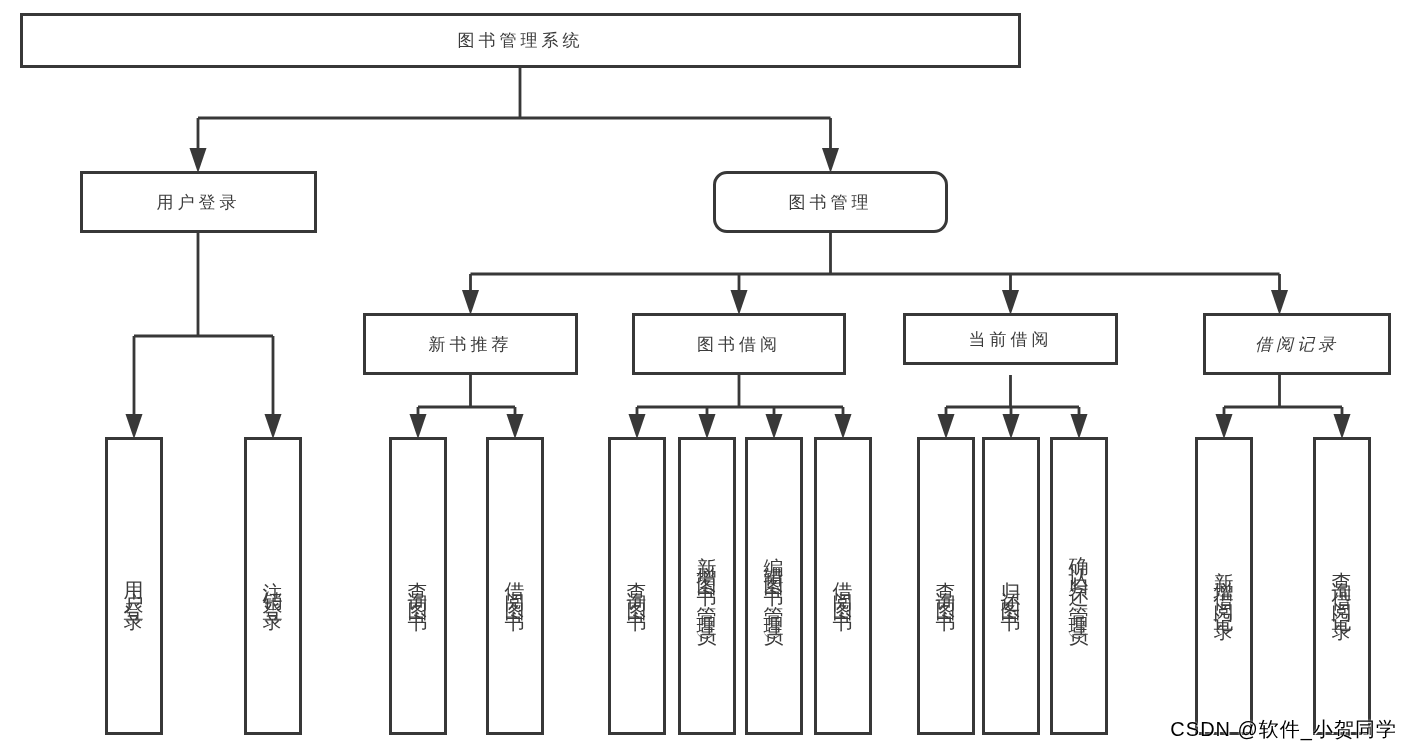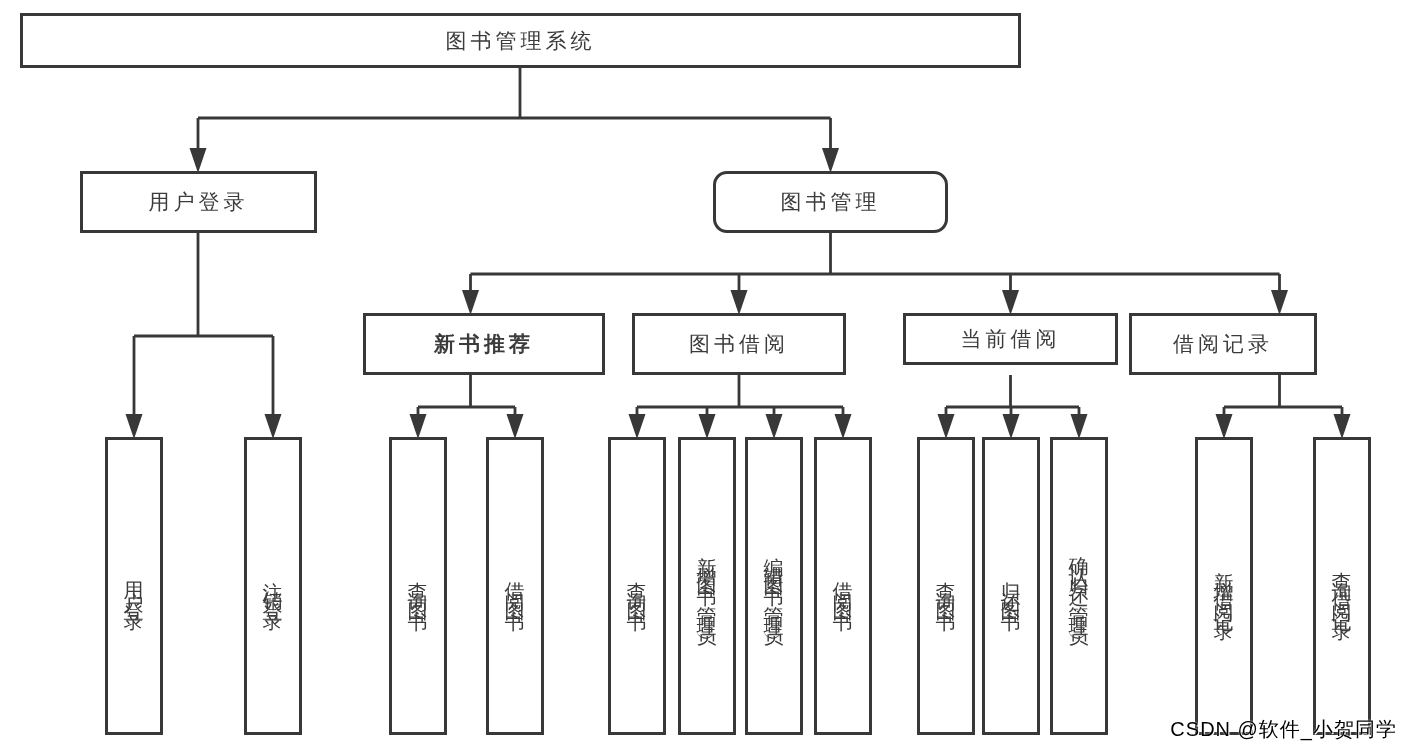--- a/index.html
+++ b/index.html
@@ -27,21 +27,21 @@
     position: absolute;
     box-sizing: border-box;
     border: 3px solid #383838;
     background: #ffffff;
     display: flex;
     align-items: center;
     justify-content: center;
     color: #3b3b3b;
   }
   .node.header span {
-    font-size: 21px;
+    font-size: 17px;
     letter-spacing: 4px;
     white-space: nowrap;
   }
   .node.leaf span {
     writing-mode: vertical-rl;
     text-orientation: mixed;
     font-size: 20px;
     letter-spacing: 10px;
     line-height: 1;
     white-space: nowrap;
@@ -108,30 +108,30 @@
     <span>图书管理系统</span>
   </div>
 
   <div class="node header" style="left:80px; top:171px; width:237px; height:62px;">
     <span>用户登录</span>
   </div>
   <div class="node header" style="left:713px; top:171px; width:235px; height:62px;border-radius:14px;">
     <span>图书管理</span>
   </div>
 
-  <div class="node header" style="left:363px; top:313px; width:242px; height:62px;font-weight:bold;">
+  <div class="node header" style="left:363px; top:313px; width:215px; height:62px;">
     <span>新书推荐</span>
   </div>
   <div class="node header" style="left:632px; top:313px; width:214px; height:62px;">
     <span>图书借阅</span>
   </div>
   <div class="node header" style="left:903px; top:313px; width:215px; height:52px;">
     <span>当前借阅</span>
   </div>
-  <div class="node header" style="left:1129px; top:313px; width:188px; height:62px;">
+  <div class="node header" style="left:1203px; top:313px; width:188px; height:62px;font-style:italic;">
     <span>借阅记录</span>
   </div>
 
   <div class="node leaf" style="left:105px; top:437px; width:58px; height:298px;">
     <span>用户登录</span>
   </div>
   <div class="node leaf" style="left:244px; top:437px; width:58px; height:298px;">
     <span>注销登录</span>
   </div>
 

